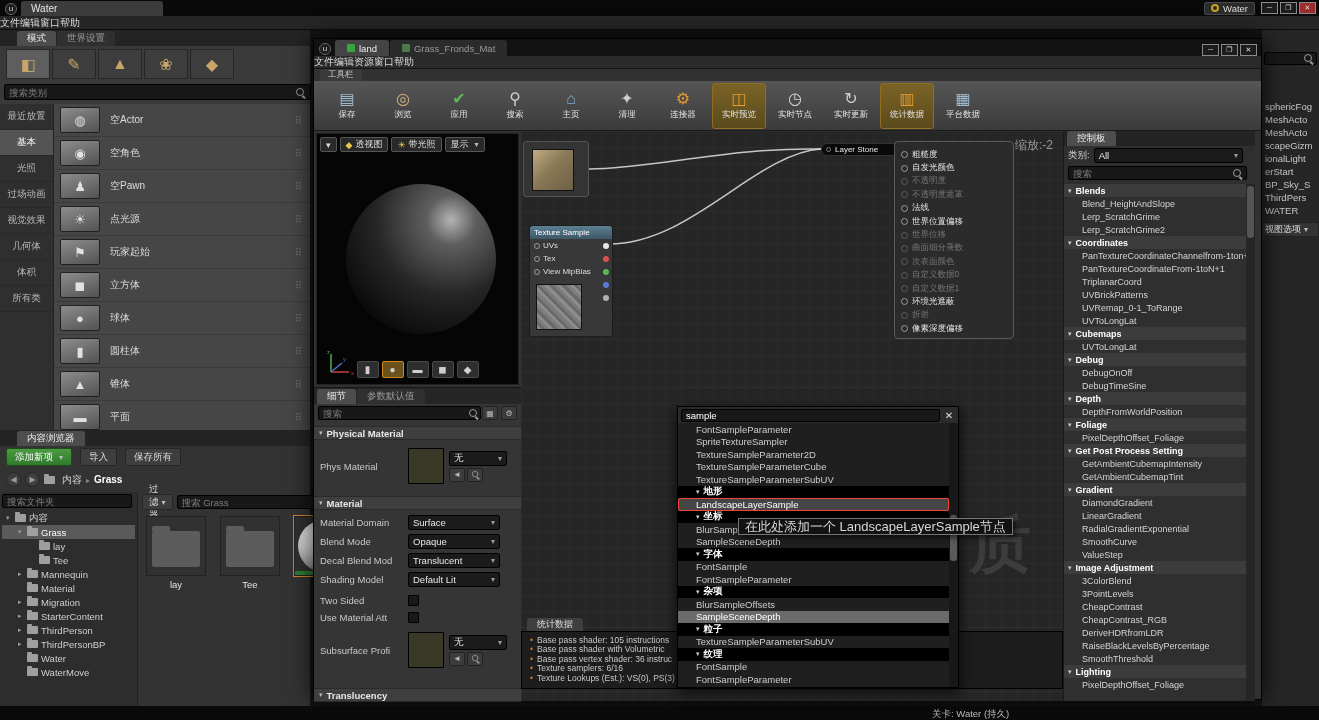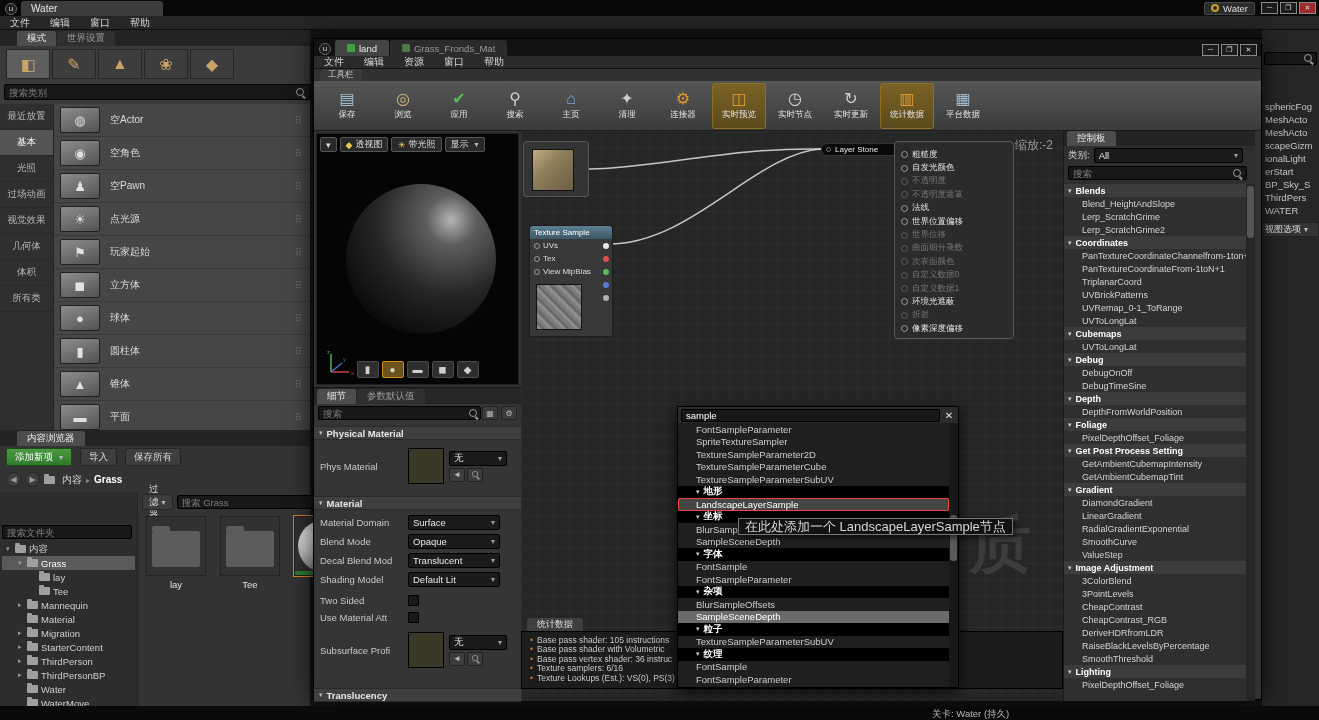--- a/index.html
+++ b/index.html
@@ -10,21 +10,21 @@
 .ue-logo{width:12px;height:12px;margin:0 4px 1px 5px;border-radius:50%;background:#1d1d1d;border:1px solid #666;color:#ddd;font-size:8px;line-height:10px;text-align:center;flex:none}
 .os-tab{height:15px;width:142px;background:#3c3c3c;border-radius:3px 3px 0 0;color:#e6e6e6;font-size:10px;display:flex;align-items:center;padding-left:10px}
 .os-right{margin-left:auto;display:flex;align-items:center;height:16px}
 .os-appbox{height:13px;background:#2c2c2c;border:1px solid #4a4a4a;border-radius:2px;display:flex;align-items:center;padding:0 6px;margin-right:6px;color:#ddd;font-size:9.5px}
 .wheel-icon{width:8px;height:8px;border-radius:50%;border:2px solid #c9a227;margin-right:4px}
 .winbtns{display:flex;gap:2px;margin-right:3px}
 .wb{width:17px;height:12px;border:1px solid #8a8a8a;background:#1c1c1c;color:#ddd;font-size:7px;line-height:10px;text-align:center}
 .wb.close{background:#9c2b2b}
 .wb-min::before{content:"─"}.wb-max::before{content:"❒"}.wb-close::before{content:"✕"}
 .os-menubar{position:absolute;left:0;top:16px;width:1319px;height:14px;background:#262626;display:flex;align-items:center;border-bottom:1px solid #0c0c0c}
-.menu-item{padding:0 10px;color:#d8d8d8;font-size:10px}
+.menu-item{padding:0 0;color:#d8d8d8;font-size:10px}
 .statusbar{position:absolute;left:0;top:706px;width:1319px;height:14px;background:#0a0a0a;color:#b9b9b9;font-size:9.5px}
 .status-level{position:absolute;left:932px;top:2px}
 
 .inp{background:#181818;border:1px solid #000;border-radius:2px;color:#ddd;font-size:9.5px;height:16px;padding:0 4px;outline:none}
 .inp::placeholder{color:#7d7d7d}
 .mag{position:relative;width:11px;height:11px;display:inline-block;flex:none}
 .mag::before{content:"";position:absolute;left:1px;top:1px;width:6px;height:6px;border:1.5px solid #9a9a9a;border-radius:50%}
 .mag::after{content:"";position:absolute;left:8px;top:8px;width:4px;height:1.6px;background:#9a9a9a;transform:rotate(45deg);transform-origin:0 0}
 .sel{height:15px;background:#1b1b1b;border:1px solid #000;border-radius:2px;display:flex;align-items:center;justify-content:space-between;padding:0 4px;font-size:9.5px;color:#e8e8e8}
 .sel::after{content:"▾";color:#9a9a9a;font-size:8px;margin-left:4px}
@@ -384,21 +384,21 @@
       <div class="navbtn">▶</div>
       <div class="crumb">
         <span class="fico"></span>
         <span>内容</span>
         <span class="sep"></span>
         <span class="cur">Grass</span>
       </div>
     </div>
     <div class="cb-body">
       <div class="cb-tree">
-        <input class="inp" style="width: 130px; height: 14px; margin-bottom: 3px; margin-top: 31px;" placeholder="搜索文件夹">
+        <input class="inp" style="width: 130px; height: 14px; margin-bottom: 3px;" placeholder="搜索文件夹">
         
           <div class="trow d0">
             <span class="tarr">▾</span>
             <span class="fico"></span>
             <span>内容</span>
           </div>
         
           <div class="trow d1 selected">
             <span class="tarr">▾</span>
             <span class="fico"></span>

